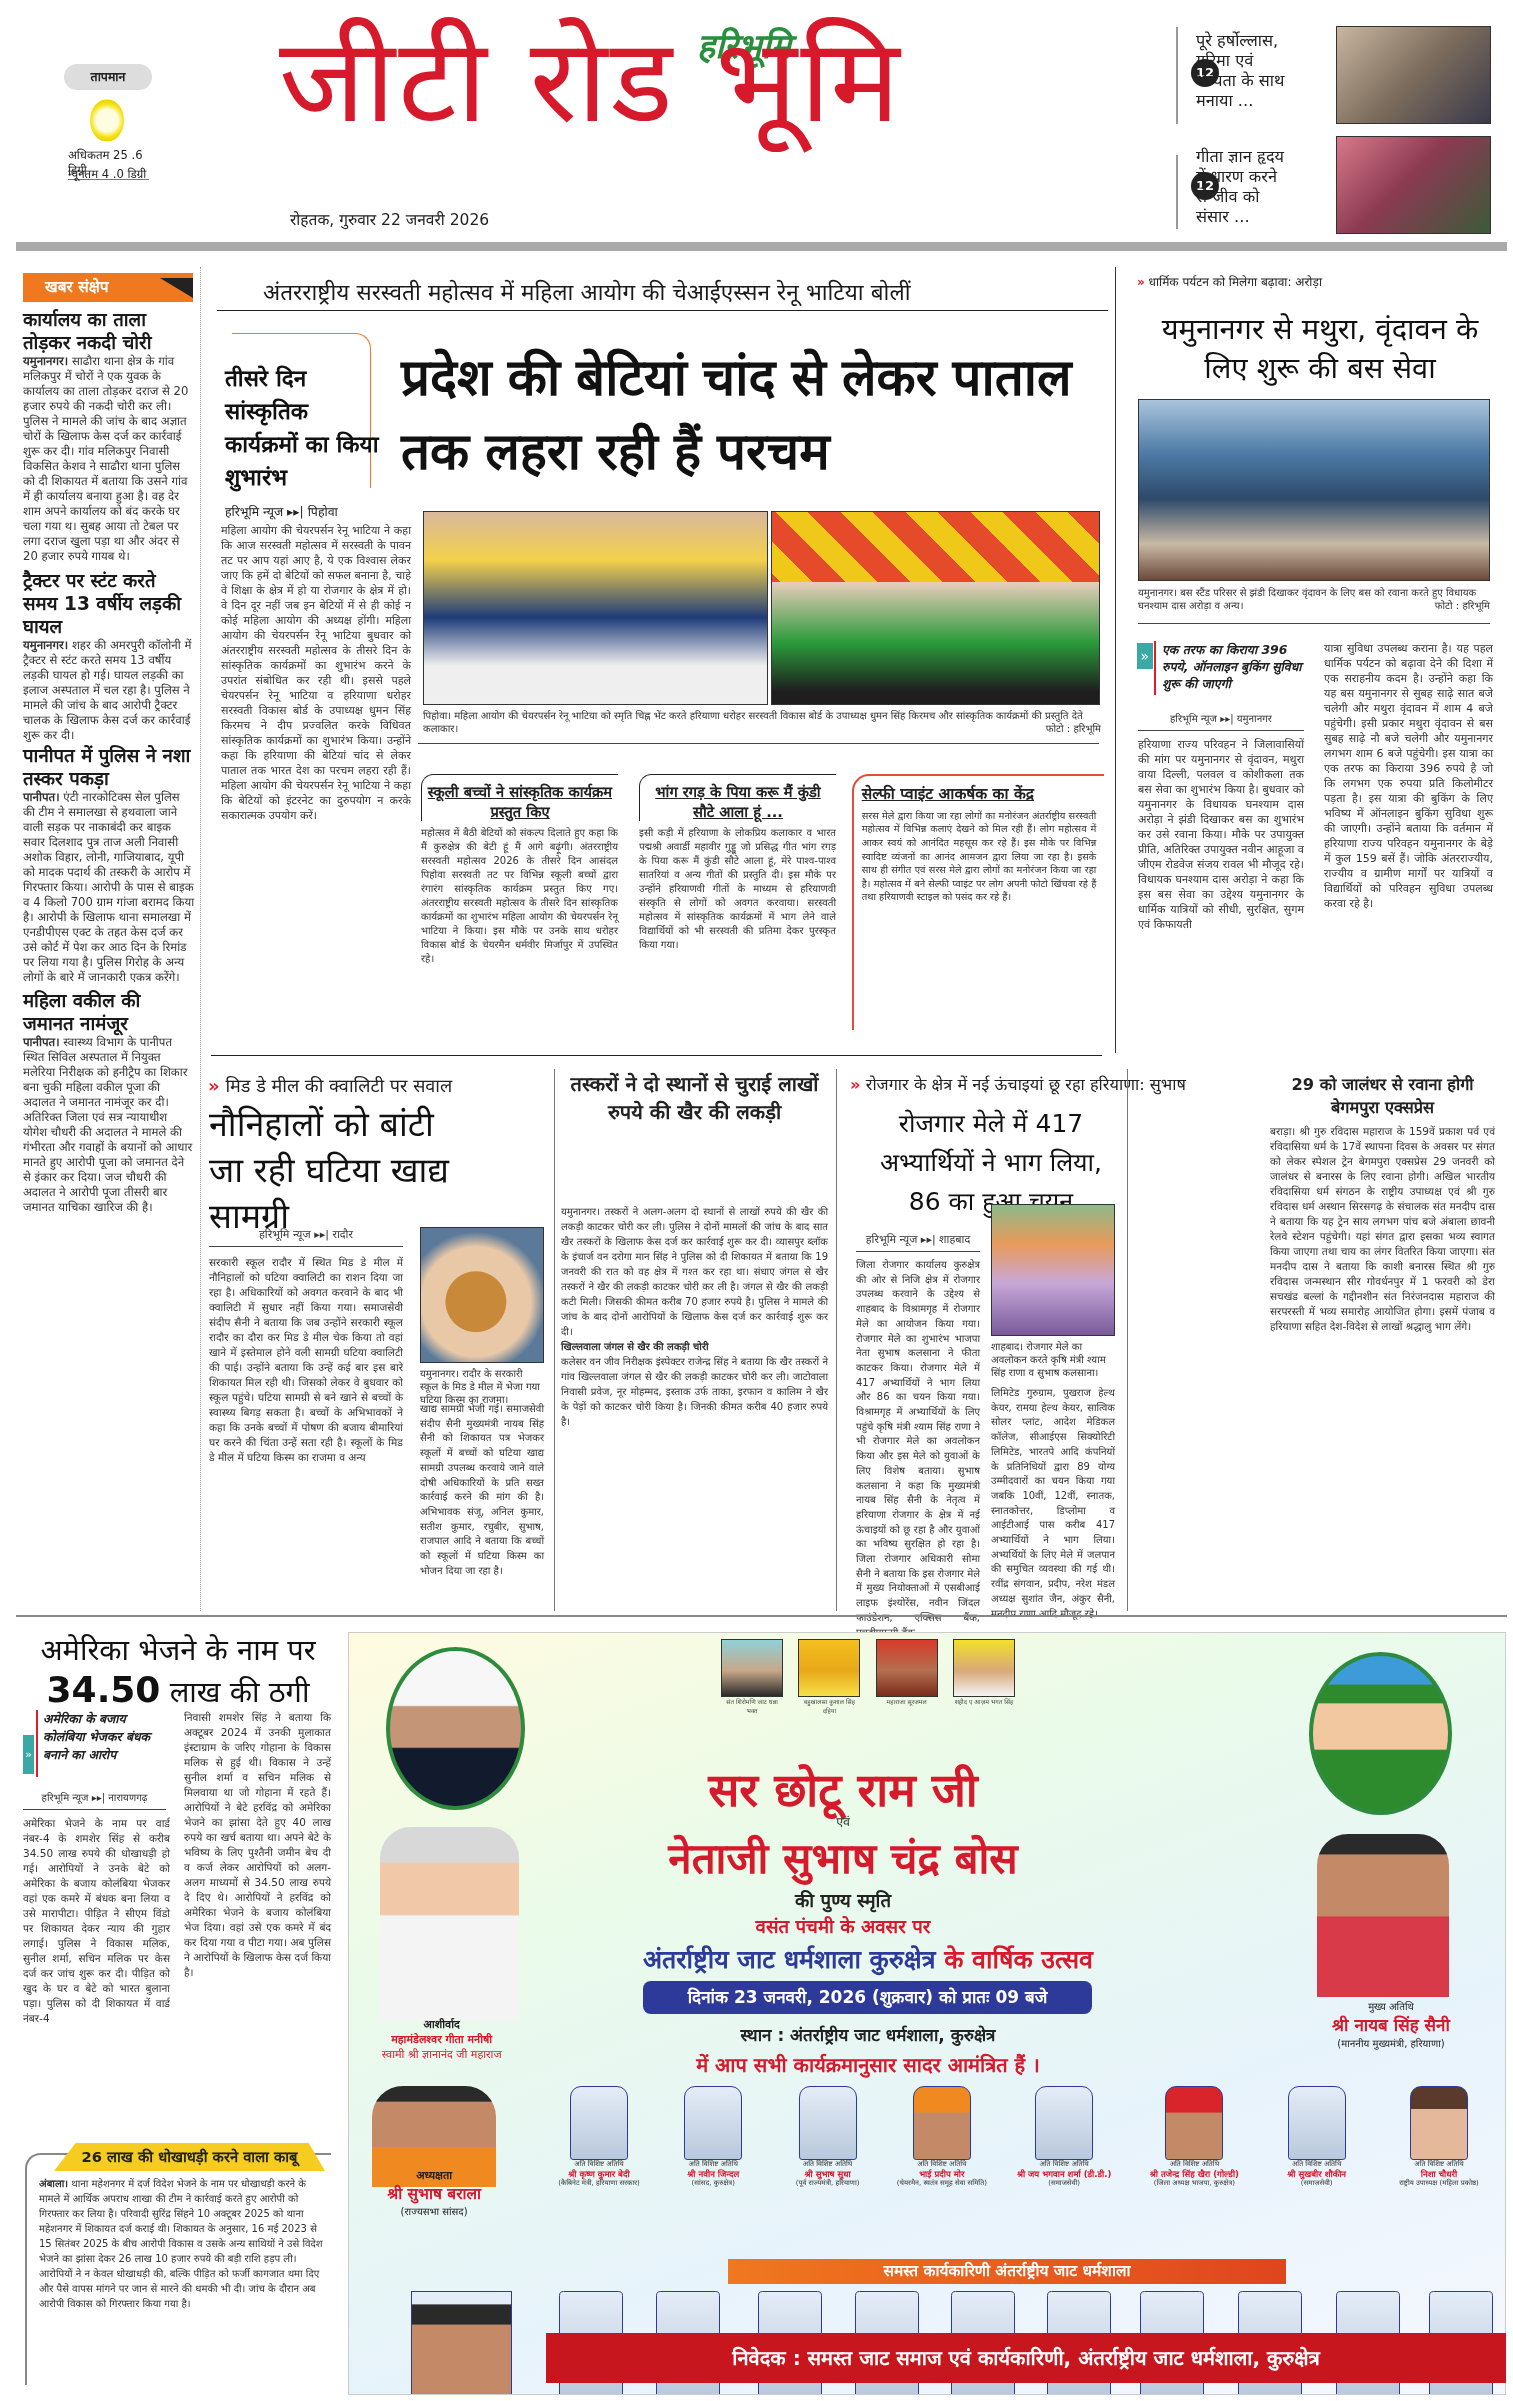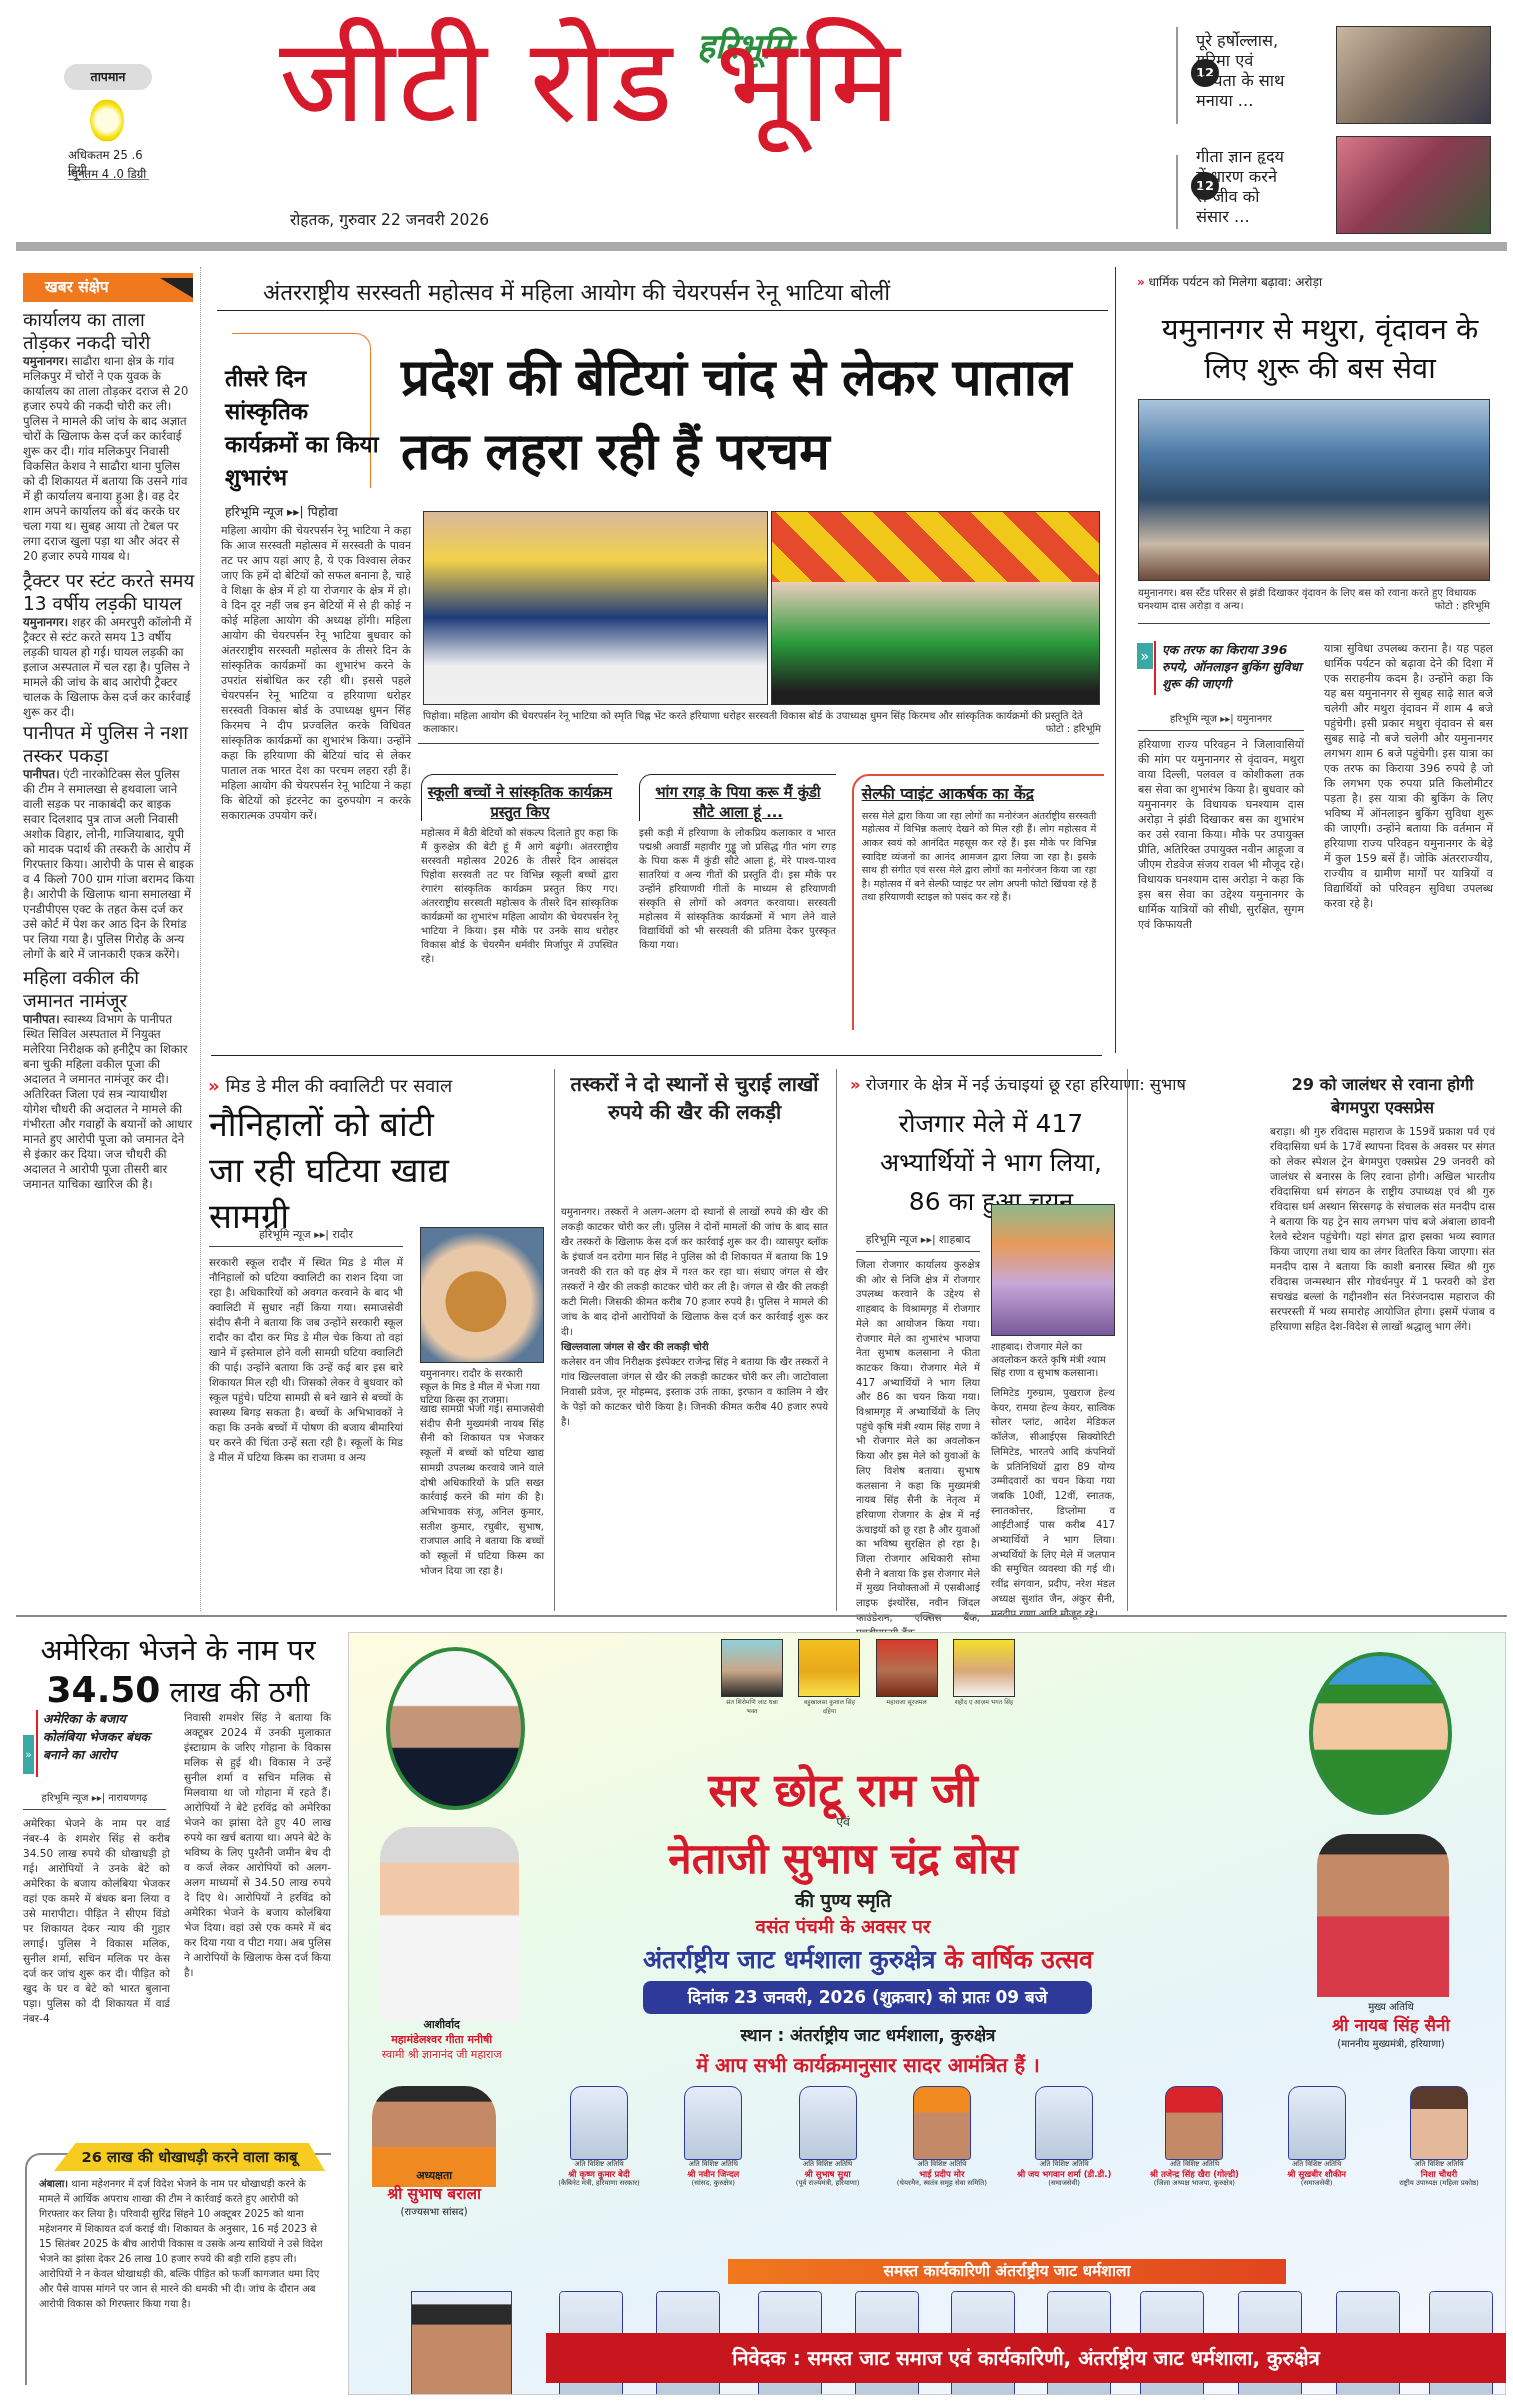--- a/index.html
+++ b/index.html
@@ -10,21 +10,21 @@
 .dateline{left:290px;top:208px;font-size:15.5px;color:#222}
 .temp-pill{left:64px;top:64px;width:88px;height:26px;background:#ddd;border-radius:13px;text-align:center;line-height:26px;font-weight:bold;font-size:12.4px}
 .sun{left:90px;top:99px;width:34px;height:43px;border-radius:50%;background:radial-gradient(circle,#fffde0 40%,#f7e31a 60%,#e9d200 75%,transparent 78%)}
 .temp-line{left:68px;font-size:11.6px}
 .rule{background:#aaa}
 .teaser{left:1196px;font-size:16.3px;line-height:20px;width:93px}
 .teaser-num{left:1191px;width:28px;height:28px;border-radius:50%;background:#222;color:#fff;text-align:center;line-height:28px;font-weight:bold;font-size:13px}
 .teaser-img{left:1336px;width:155px;border:0.8px solid #333;background:linear-gradient(135deg,#c8b6a0,#7d6d5c 50%,#3a3a4a)}
 .brief-tag{left:23px;top:273px;width:170px;height:29px;background:#f0781e;color:#fff;font-weight:bold;font-size:15.5px;padding-left:22px;line-height:29px}
 .brief-tag:after{content:"";position:absolute;right:0;top:4.6px;border-style:solid;border-width:0 0 20px 33px;border-color:transparent transparent transparent transparent;border-right:33px solid #222;border-top:0 solid transparent}
-.brief-h{font-weight:normal;font-size:18.6px;line-height:23px;color:#1a1a1a}
+.brief-h{font-weight:bold;font-size:18.6px;line-height:23px;color:#1a1a1a}
 .brief-p{font-size:11.6px;line-height:15px;color:#333}
 .col-left{left:23px;width:172px}
 .vsep{width:0.8px;background:#888}
 .kicker{font-size:22px;color:#1a1a1a}
 .big-head{font-weight:bold;color:#111}
 .body{font-size:11px;line-height:14.5px;color:#333;text-align:justify}
 .photo{border:0.8px solid #333}
 .caption{font-size:10px;line-height:13px;color:#333}
 .byline{font-size:11px;color:#333;border-bottom:0.8px solid #444;padding-bottom:4.6px;text-align:center}
 .chev{color:#e11d2b;font-weight:bold}
@@ -74,21 +74,21 @@
     <p class="brief-p"><b>पानीपत।</b> <span>एंटी नारकोटिक्स सेल पुलिस की टीम ने समालखा से हथवाला जाने वाली सड़क पर नाकाबंदी कर बाइक सवार दिलशाद पुत्र ताज अली निवासी अशोक विहार, लोनी, गाजियाबाद, यूपी को मादक पदार्थ की तस्करी के आरोप में गिरफ्तार किया। आरोपी के पास से बाइक व 4 किलो 700 ग्राम गांजा बरामद किया है। आरोपी के खिलाफ थाना समालखा में एनडीपीएस एक्ट के तहत केस दर्ज कर उसे कोर्ट में पेश कर आठ दिन के रिमांड पर लिया गया है। पुलिस गिरोह के अन्य लोगों के बारे में जानकारी एकत्र करेंगे।</span></p>
   </div>
   <div style="margin-top:4.6px">
     <div class="brief-h">महिला वकील की जमानत नामंजूर</div>
     <p class="brief-p"><b>पानीपत।</b> <span>स्वास्थ्य विभाग के पानीपत स्थित सिविल अस्पताल में नियुक्त मलेरिया निरीक्षक को हनीट्रैप का शिकार बना चुकी महिला वकील पूजा की अदालत ने जमानत नामंजूर कर दी। अतिरिक्त जिला एवं सत्र न्यायाधीश योगेश चौधरी की अदालत ने मामले की गंभीरता और गवाहों के बयानों को आधार मानते हुए आरोपी पूजा को जमानत देने से इंकार कर दिया। जज चौधरी की अदालत ने आरोपी पूजा तीसरी बार जमानत याचिका खारिज की है।</span></p>
   </div>
 </div>
 <div class="abs vsep" style="left:200px;top:267px;height:1344px;border-left:0.8px dotted #999;background:none"></div>
 
 <div class="abs" style="left:217px;top:276px;width:891px;border-bottom:0.8px solid #222;padding-bottom:3.1px">
-  <div class="kicker" style="padding-left:46px;font-size:22.5px">अंतरराष्ट्रीय सरस्वती महोत्सव में महिला आयोग की चेयरपर्सन रेनू भाटिया बोलीं</div>
+  <div class="kicker" style="padding-left:46px;font-size:22.5px">अंतरराष्ट्रीय सरस्वती महोत्सव में महिला आयोग की चेआईएस्सन रेनू भाटिया बोलीं</div>
 </div>
 <div class="abs" style="left:232px;top:333px;width:139px;height:155px;border-top:1.5px solid #f0781e;border-right:1.5px solid #f0781e;border-radius:0 15.5px 0 0"></div>
 <div class="abs big-head" style="left:225px;top:362px;width:163px;font-size:22.5px;line-height:33px;text-align:left">तीसरे दिन सांस्कृतिक कार्यक्रमों का किया शुभारंभ</div>
 <div class="abs" style="left:225px;top:503px;width:186px">हरिभूमि न्यूज ▸▸| पिहोवा</div>
 <div class="abs big-head" style="left:401px;top:341px;width:697px;font-size:51px;line-height:74px;font-family:'DejaVu Sans Condensed','DejaVu Sans',sans-serif">प्रदेश की बेटियां चांद से लेकर पाताल तक लहरा रही हैं परचम</div>
 
 <div class="abs photo" style="left:423px;top:511px;width:345px;height:194px;background:linear-gradient(180deg,#d8b89c 0%,#f3d14a 25%,#1f3c7a 55%,#eee 80%,#f0f0f0)"></div>
 <div class="abs photo" style="left:771px;top:511px;width:329px;height:194px;background:repeating-linear-gradient(45deg,#f0c81a 0 23px,#e54b2a 23px 46px)">
   <div style="position:absolute;left:0;right:0;top:70px;bottom:0;background:linear-gradient(180deg,#e9cdbb,#2a9a3a 50%,#1e1e1e 90%)"></div>
 </div>

